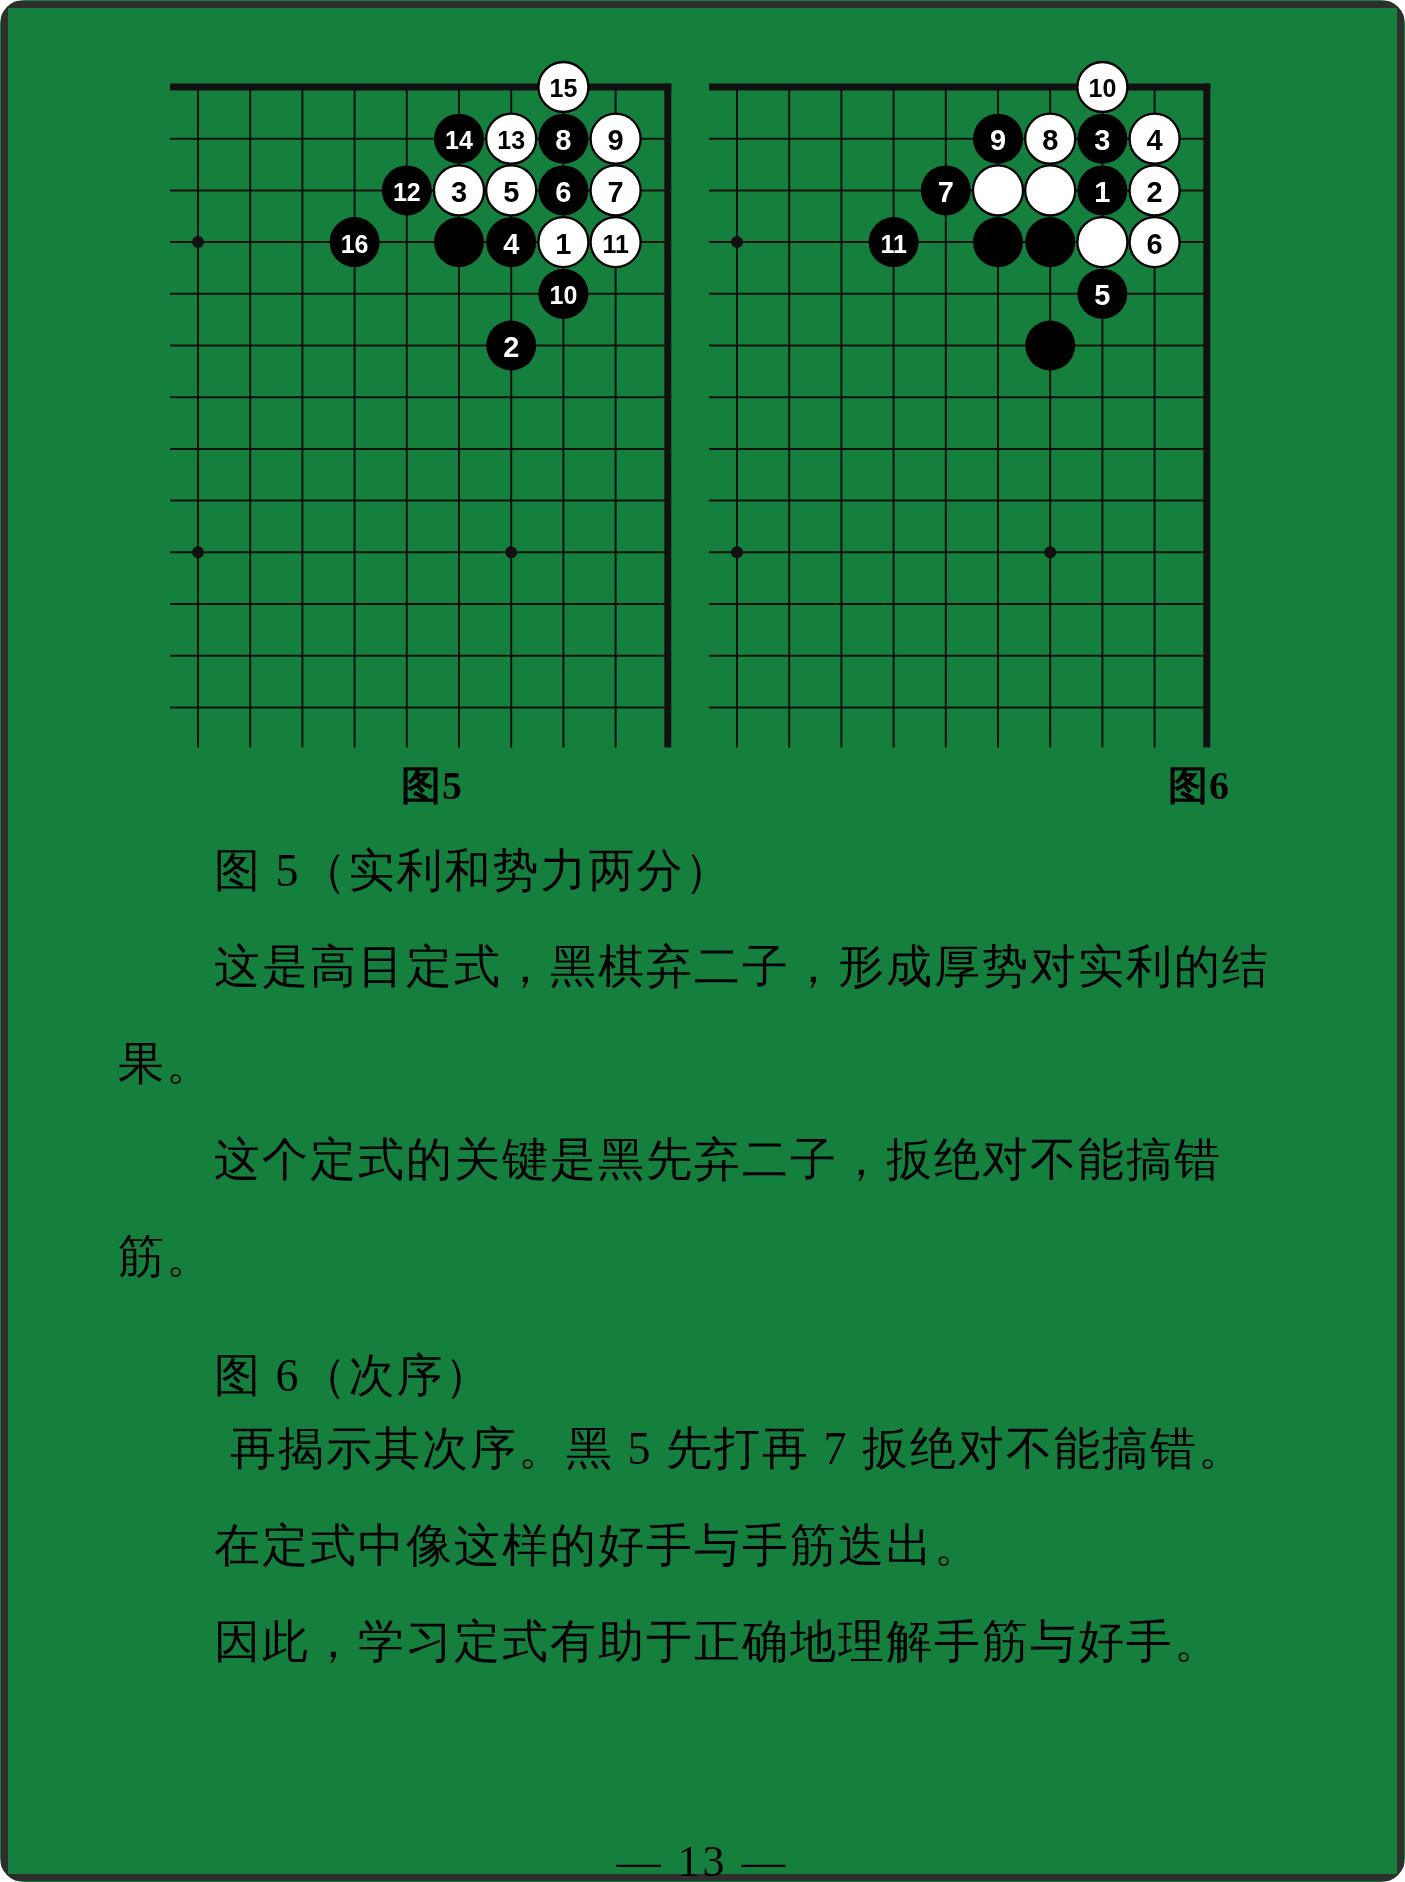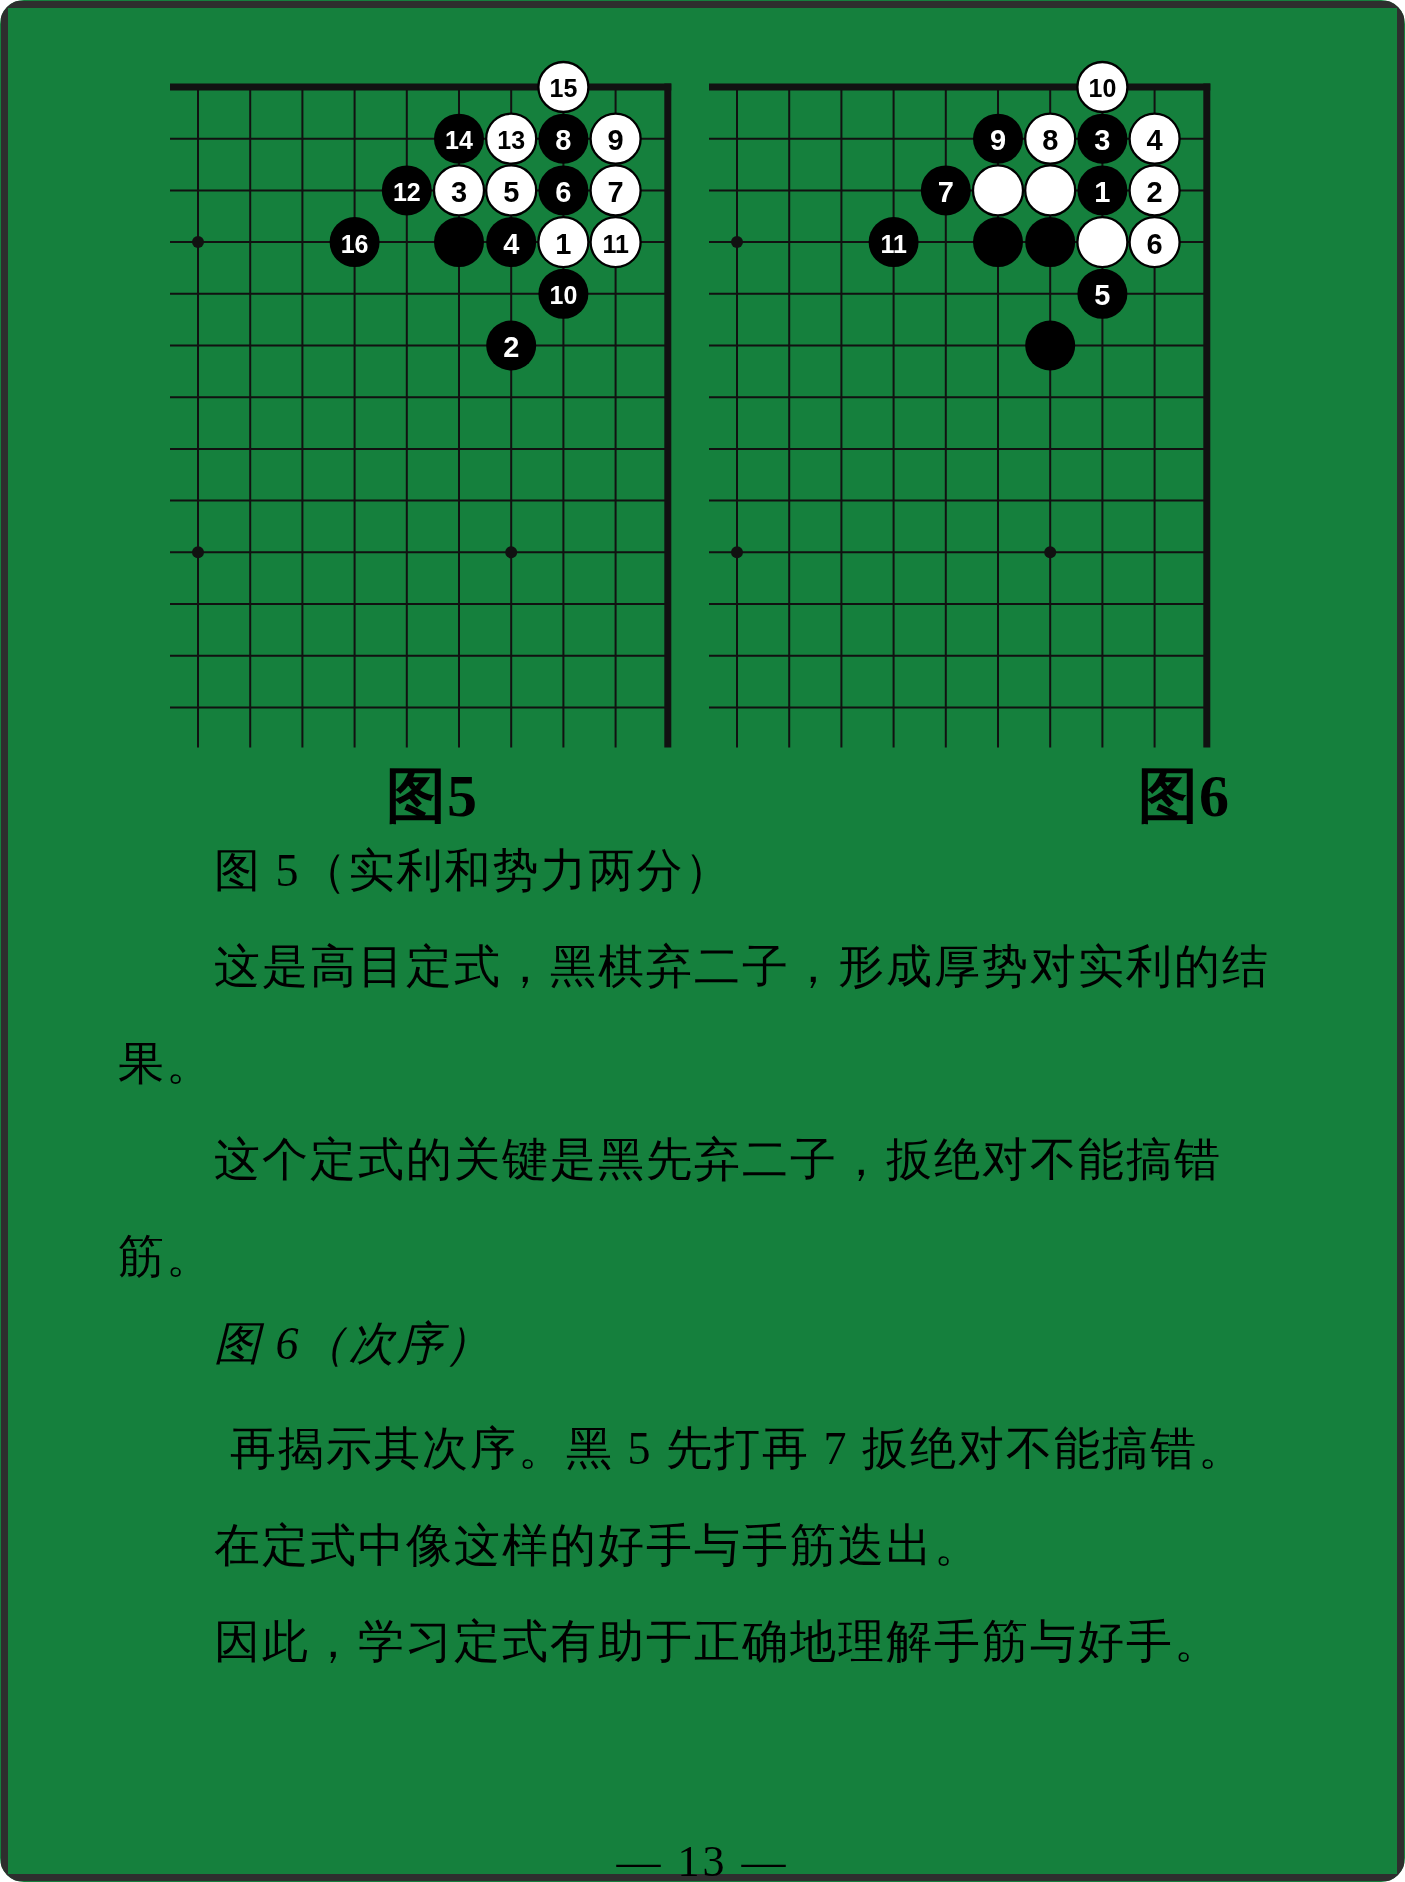--- a/index.html
+++ b/index.html
@@ -24,21 +24,21 @@
     width: 508px;
     height: 694px;
   }
   .board-0 { left: 168px; }
   .board-1 { left: 707px; }
   .diagram-caption {
     position: absolute;
     top: 766px;
     width: 508px;
     text-align: center;
-    font-size: 60px;
+    font-size: 40px;
     font-weight: 700;
     line-height: 1;
     color: #000;
     letter-spacing: 1px;
   }
   .caption-0 { left: 178px; }
   .caption-1 { left: 722px; text-align: right; }
   .text-block { position: absolute; left: 0; top: 0; width: 100%; }
   .text-line {
     position: absolute;
@@ -191,20 +191,20 @@
 
   <div class="diagram-caption caption-0">图5</div>
   <div class="diagram-caption caption-1">图6</div>
 
   <div class="text-block" id="text-block">
       <div class="text-line indent" style="top: 845px;">图 5（实利和势力两分）</div>
       <div class="text-line indent" style="top: 941px;">这是高目定式，黑棋弃二子，形成厚势对实利的结</div>
       <div class="text-line flush" style="top: 1038px;">果。</div>
       <div class="text-line indent" style="top: 1134px;">这个定式的关键是黑先弃二子，扳绝对不能搞错</div>
       <div class="text-line flush" style="top: 1231px;">筋。</div>
-      <div class="text-line indent" style="top: 1318px; font-style: italic;">图 6（次序）</div>
+      <div class="text-line indent" style="top: 1350px;">图 6（次序）</div>
       <div class="text-line indent" style="top: 1423px; margin-left: 16px;">再揭示其次序。黑 5 先打再 7 扳绝对不能搞错。</div>
       <div class="text-line indent" style="top: 1520px;">在定式中像这样的好手与手筋迭出。</div>
       <div class="text-line indent" style="top: 1616px;">因此，学习定式有助于正确地理解手筋与好手。</div>
     </div>
 
   <div class="page-number">— 13 —</div>
 </div>
 
 </body></html>

